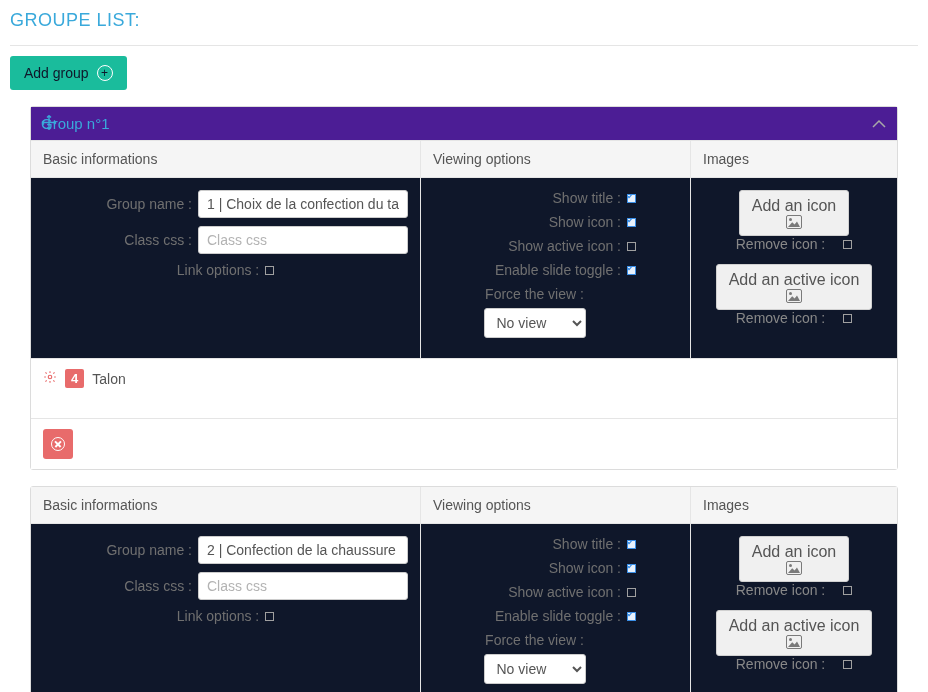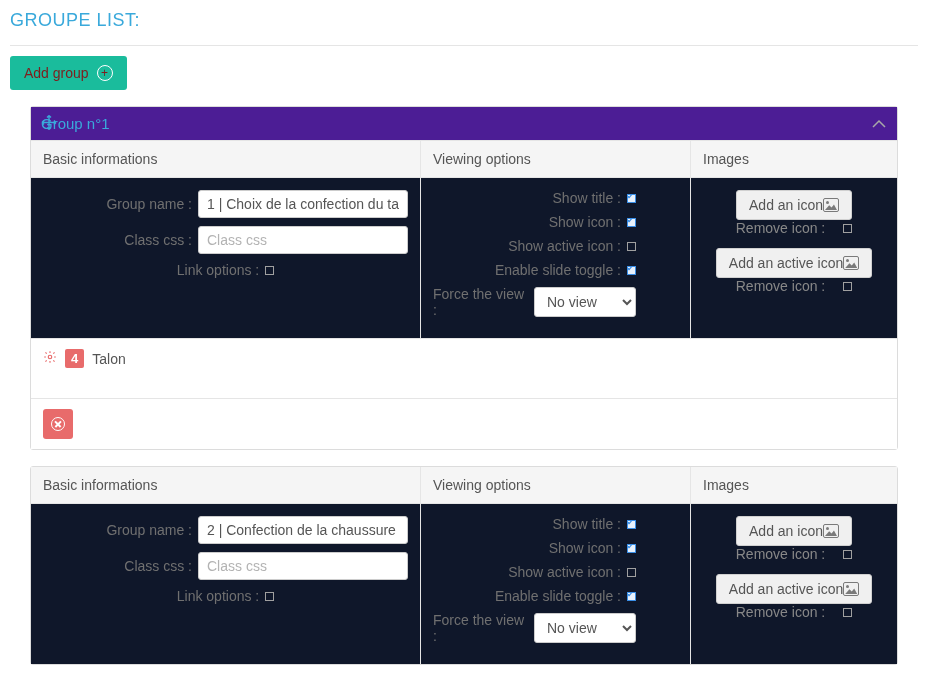--- a/index.html
+++ b/index.html
@@ -19,21 +19,21 @@
     letter-spacing: 0.5px;
   }
   hr.title-sep {
     border: none;
     border-top: 1px solid #e5e5e5;
     margin-bottom: 10px;
   }
   .btn-teal {
     background: #2bbbad;
     background: #1abc9c;
-    color: #7f1d1d;
+    color: #0f172a;
     border: none;
     border-radius: 3px;
     padding: 9px 14px;
     font-size: 14px;
     cursor: pointer;
     display: inline-flex;
     align-items: center;
     gap: 8px;
   }
   .plus-circle {
@@ -129,43 +129,44 @@
     display: inline-block;
     position: relative;
   }
   .tiny-check.blue { border-color:#3a8ee6; background:#e8f1fc; }
   .tiny-check.blue::after {
     content:"✔"; color:#3a8ee6; font-size:8px;
     position:absolute; left:-1px; top:-3px;
   }
 
   .view-body .form-row { justify-content: flex-end; padding-right: 42px; }
-  .view-body .sel-row { padding-right: 42px; justify-content:flex-start; }
+  .view-body .sel-row { padding-right: 42px; justify-content:flex-start;flex-direction:column; }
   select.force-view {
     padding: 5px 22px 5px 8px;
     border: 1px solid #ccc;
     border-radius: 3px;
     font-size: 14px;
     color: #555;
     background: #fff;
     appearance: auto;
   }
 
   .img-body { text-align: center; }
   .btn-grey {
     background: #f0f0f0;
     border: 1px solid #d0d0d0;
     color: #555;
     padding: 6px 12px;
     border-radius: 3px;
-    font-size: 14px;
+    font-size: 16px;
     cursor: pointer;
     display: inline-flex;
     align-items: center;
     gap: 0;
+    flex-direction: column;
   }
   .img-icon {
     width: 16px; height: 14px;
     border: 1.3px solid #7a7a7a;
     border-radius: 2px;
     display: inline-block;
     position: relative;
   }
   .img-icon::before {
     content:"";

